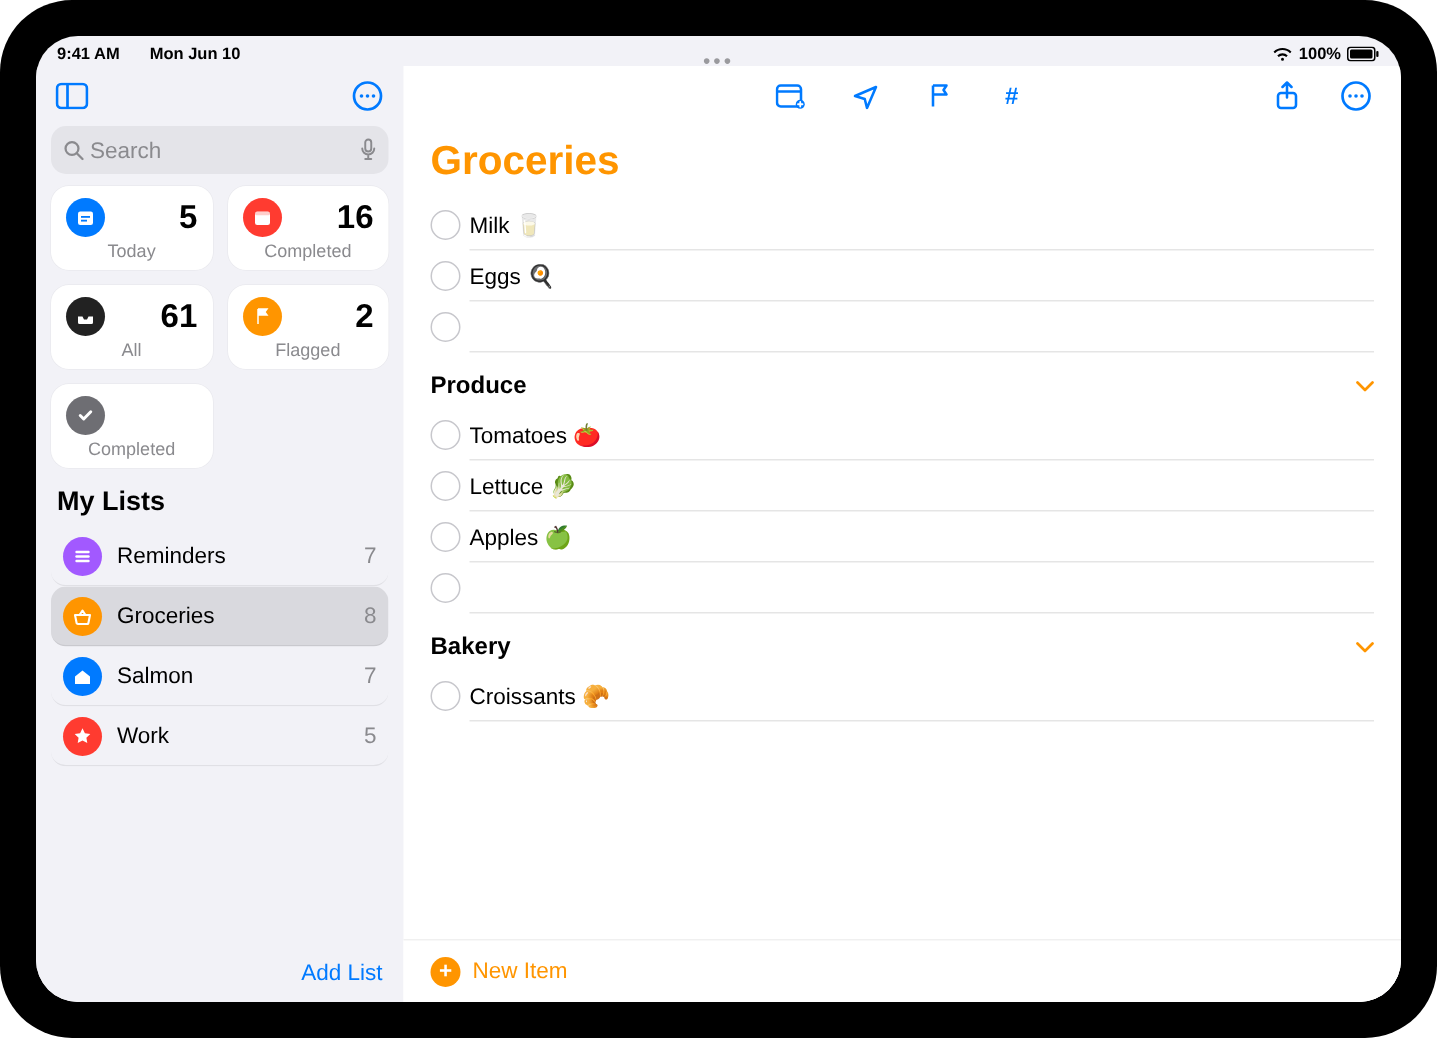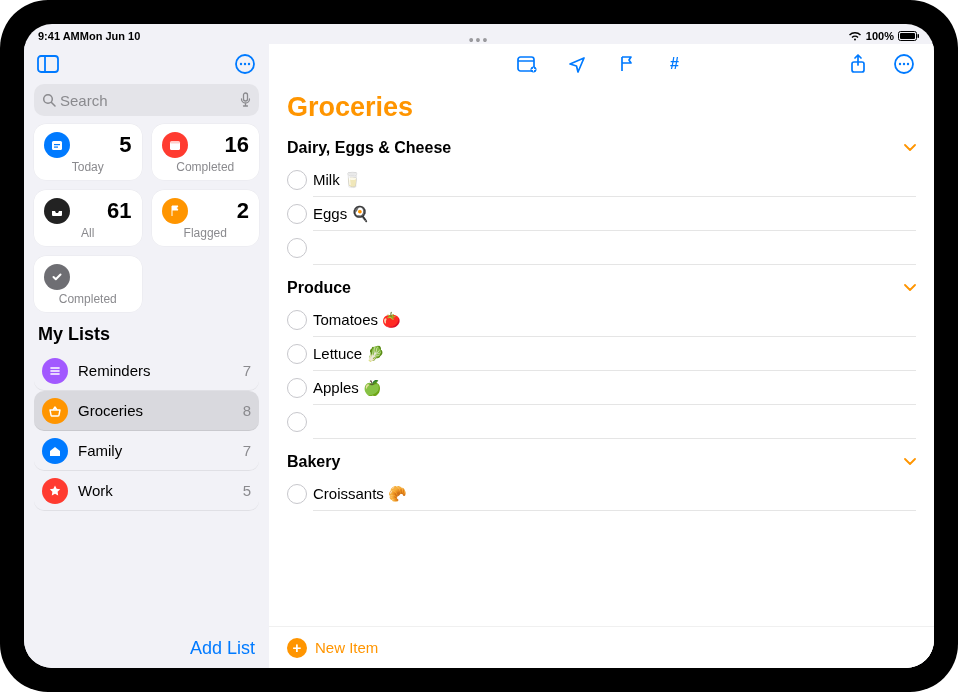--- a/index.html
+++ b/index.html
@@ -8,21 +8,21 @@
     width: 958px; height: 692px; background: #000; border-radius: 48px; padding: 24px; position: relative;
   }
   .screen {
     width: 100%; height: 100%; background: #f2f2f7; border-radius: 28px; overflow: hidden; position: relative;
     display: flex; flex-direction: column;
   }
   .status-bar {
     height: 20px; display: flex; justify-content: space-between; align-items: center;
     padding: 4px 14px 0 14px; font-size: 11px; font-weight: 600; color: #000;
   }
-  .status-left { display: flex; gap: 0; }
+  .status-left { display: flex; gap: 20px; }
   .status-right { display: flex; align-items: center; gap: 4px; }
   .pill {
     position: absolute; top: 8px; left: 50%; transform: translateX(-50%);
     color: #9a9a9e; font-size: 14px; letter-spacing: 2px; z-index: 10;
   }
   .content { flex: 1; display: flex; overflow: hidden; }
 
   
   .sidebar {
     width: 245px; background: #f2f2f7; display: flex; flex-direction: column; position: relative;
@@ -54,21 +54,21 @@
   .lists { padding: 0 10px; }
   .list-row {
     display: flex; align-items: center; height: 40px; padding: 0 8px; border-radius: 10px;
     border-bottom: 0.5px solid rgba(0,0,0,0.07); font-size: 15px;
   }
   .list-row.selected { background: #d9d9de; }
   .list-row .circle { width: 26px; height: 26px; margin-right: 10px; flex-shrink: 0; }
   .list-count { margin-left: auto; color: #8a8a8e; font-size: 15px; }
   .sidebar-footer {
     margin-top: auto; height: 40px; display: flex; align-items: center; justify-content: flex-end;
-    padding: 0 14px; font-size: 18px;
+    padding: 0 14px; font-size: 15px;
   }
   .add-list { color: #007aff; }
 
   
   .main { flex: 1; background: #fff; display: flex; flex-direction: column; position: relative; }
   .main-toolbar { height: 40px; display: flex; align-items: center; padding: 0 16px; }
   .main-toolbar .center { position: absolute; left: 50%; transform: translateX(-50%); display: flex; gap: 22px; }
   .main-toolbar .right { margin-left: auto; display: flex; gap: 18px; }
   .list-title { font-size: 27px; font-weight: 700; color: #ff9500; padding: 8px 18px 10px 18px; }
   .sections { flex: 1; overflow: hidden; padding: 0 18px; }
@@ -243,21 +243,21 @@
               </div>
               <span>Groceries</span>
               <span class="list-count">8</span>
             </div>
             <div class="list-row">
               <div class="circle" style="background:#007aff">
                 <svg width="14" height="14" viewBox="0 0 14 14">
                   <path d="M2 7l5-4 5 4v5H2z" fill="#fff"></path>
                 </svg>
               </div>
-              <span>Family</span>
+              <span>Salmon</span>
               <span class="list-count">7</span>
             </div>
             <div class="list-row">
               <div class="circle" style="background:#ff3b30">
                 <svg width="14" height="14" viewBox="0 0 14 14">
                   <path d="M7 1.5l1.6 3.3 3.6.5-2.6 2.5.6 3.6L7 9.7 3.8 11.4l.6-3.6L1.8 5.3l3.6-.5z" fill="#fff"></path>
                 </svg>
               </div>
               <span>Work</span>
               <span class="list-count">5</span>
@@ -312,28 +312,20 @@
                   <circle cx="15" cy="11" r="1.2" fill="#007aff"></circle>
                 </svg>
             </span>
           </div>
         </div>
 
         <div class="list-title">Groceries</div>
 
         <div class="sections" id="sections">
             <div class="section">
-              <div class="section-header">
-                <span>Dairy, Eggs &amp; Cheese</span>
-                <span class="chev">
-                  <svg width="12" height="8" viewBox="0 0 12 8">
-                    <path d="M1 1l5 5 5-5" fill="none" stroke="#ff9500" stroke-width="1.8" stroke-linecap="round" stroke-linejoin="round"></path>
-                  </svg>
-                </span>
-              </div>
               <div class="item-row">
                 <div class="radio"></div>
                 <span>Milk 🥛</span>
               </div>
               <div class="item-row">
                 <div class="radio"></div>
                 <span>Eggs 🍳</span>
               </div>
               <div class="item-row">
                 <div class="radio"></div>

